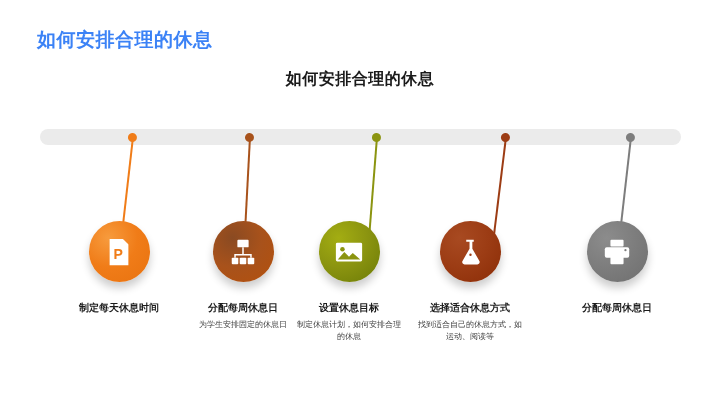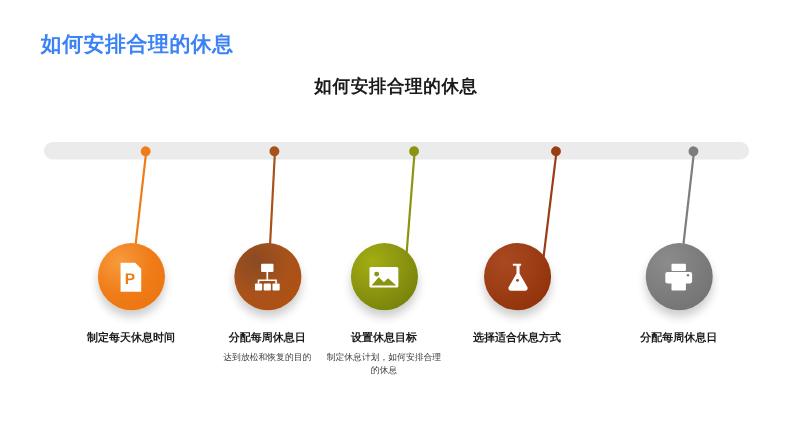--- a/index.html
+++ b/index.html
@@ -154,21 +154,21 @@
             <svg width="30" height="30" viewBox="0 0 32 32">
               <rect x="10" y="3" width="12" height="8" rx="1" fill="#fff"></rect>
               <rect x="4" y="22" width="7" height="7" rx="1" fill="#fff"></rect>
               <rect x="12.5" y="22" width="7" height="7" rx="1" fill="#fff"></rect>
               <rect x="21" y="22" width="7" height="7" rx="1" fill="#fff"></rect>
               <path d="M16 11v5M7.5 22v-3h17v3M16 16v3" stroke="#fff" stroke-width="1.6" fill="none"></path>
             </svg>
           </span>
         </div>
         <div class="node-title">分配每周休息日</div>
-        <div class="node-desc">达到放松和恢复的目的</div>
+        <div class="node-desc">为学生安排固定的休息日</div>
       </div>
       <div class="node" style="left: 279px; top: 221px;">
         <div class="node-circle" style="background: radial-gradient(circle at 32% 28%, rgb(163, 173, 18) 0%, rgb(139, 148, 16) 48%, rgb(107, 122, 6) 100%);">
           <span>
             <svg width="30" height="30" viewBox="0 0 32 32">
               <rect x="2" y="6" width="28" height="20" rx="1.5" fill="#fff"></rect>
               <circle cx="9" cy="13" r="2.4" fill="#8b9410"></circle>
               <path d="M4 24l7-8 5 5 4-4 8 7z" fill="#8b9410"></path>
             </svg>
           </span>
@@ -179,20 +179,21 @@
       <div class="node" style="left: 400px; top: 221px;">
         <div class="node-circle" style="background: radial-gradient(circle at 32% 28%, rgb(168, 74, 33) 0%, rgb(156, 60, 20) 48%, rgb(138, 44, 6) 100%);">
           <span>
             <svg width="30" height="30" viewBox="0 0 32 32">
               <path d="M12 3h8v2h-1.5v7.5l7.5 13a2.5 2.5 0 0 1-2.2 3.7H10.2A2.5 2.5 0 0 1 8 25.5L15.5 12.5V5H12z" fill="#fff"></path>
               <circle cx="16.5" cy="19" r="1.3" fill="#9c3c14"></circle>
             </svg>
           </span>
         </div>
         <div class="node-title">选择适合休息方式</div>
+        <div class="node-desc">找到适合自己的休息方式，如运动、阅读等</div>
       </div>
       <div class="node" style="left: 547px; top: 221px;">
         <div class="node-circle" style="background: radial-gradient(circle at 32% 28%, rgb(140, 140, 140) 0%, rgb(125, 125, 125) 48%, rgb(110, 110, 110) 100%);">
           <span>
             <svg width="30" height="30" viewBox="0 0 32 32">
               <rect x="9" y="3" width="14" height="7" rx="1" fill="#fff"></rect>
               <rect x="3" y="11" width="26" height="11" rx="2" fill="#fff"></rect>
               <rect x="9" y="20" width="14" height="9" rx="1" fill="#fff"></rect>
               <circle cx="25" cy="14" r="1.2" fill="#7d7d7d"></circle>
             </svg>

